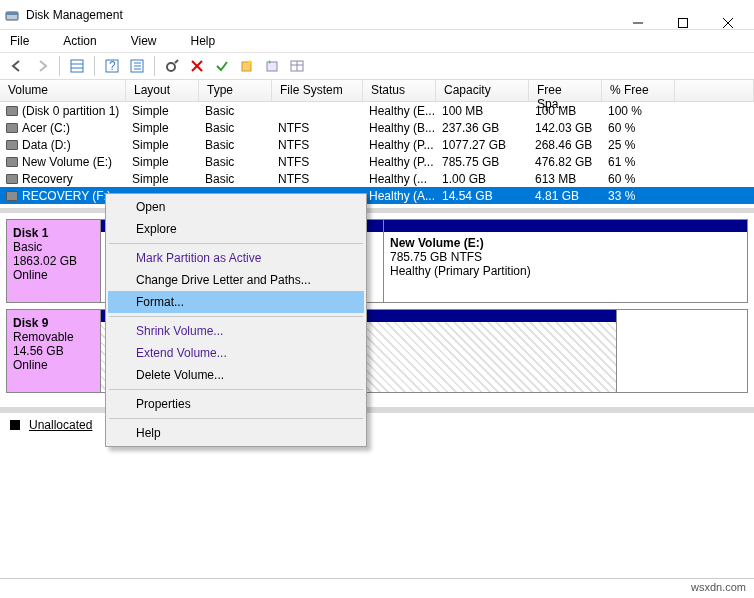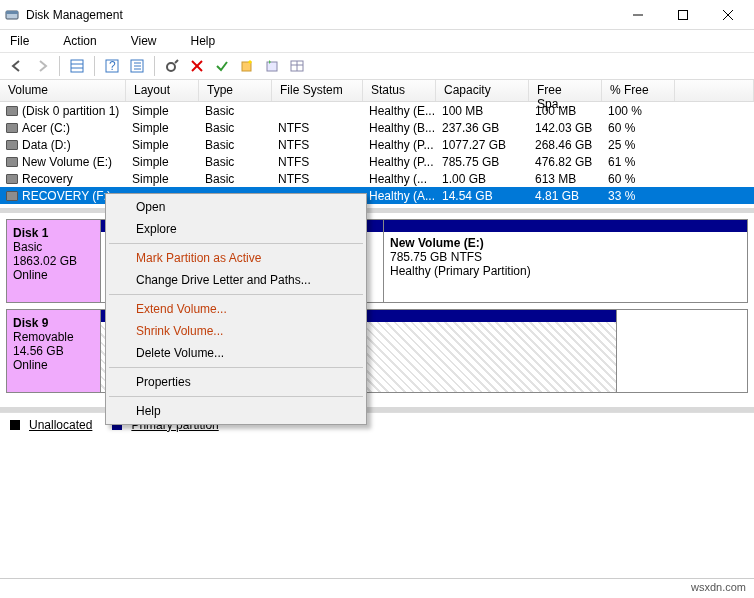--- a/index.html
+++ b/index.html
@@ -1,17 +1,17 @@
 <!DOCTYPE html>
 <html><head>
 <meta charset="utf-8">
 <style>
   * { font-family: "Segoe UI", Tahoma, sans-serif; font-size: 12px; box-sizing: border-box; }
   body { margin: 0; background: #fff; width: 754px; height: 598px; overflow: hidden; position: relative; }
-  .titlebar { height: 30px; display: flex; align-items: center; padding: 0 4px; border-bottom: 1px solid #ddd; }
+  .titlebar { height: 30px; display: flex; padding: 8px 4px; border-bottom: 1px solid #ddd; }
   .titlebar .icon { width: 16px; height: 16px; margin-right: 6px; }
   .titlebar .title { flex: 1; }
   .winbtns { display: flex; }
   .winbtn { width: 45px; height: 30px; display: flex; align-items: center; justify-content: center; }
   .menubar { height: 22px; display: flex; align-items: center; padding: 0 6px; gap: 26px; }
   .menubar span { padding: 2px 4px; }
   .toolbar { height: 28px; display: flex; align-items: center; padding: 0 6px; gap: 3px; border-top: 1px solid #e5e5e5; border-bottom: 1px solid #ddd;}
   .tbtn { width: 22px; height: 22px; display: flex; align-items: center; justify-content: center; border: 1px solid transparent; }
   .tsep { width: 1px; height: 20px; background: #ccc; margin: 0 3px; }
   .list { position: relative; }
@@ -36,21 +36,21 @@
   .part { border-right:1px solid #888; padding:4px 6px; position:relative; }
   .part:last-child { border-right:none;}
   .part .hat { height:12px; margin:-4px -6px 4px -6px; background:#00018b; }
   .part.hatch { background: repeating-linear-gradient(45deg,#fff,#fff 4px,#e2e2e2 4px,#e2e2e2 6px); }
   .part .pt { font-weight:bold; }
   .legend { height:24px; display:flex; align-items:center; padding:0 10px; gap:6px; border-top:1px solid #ddd;text-decoration:underline;}
   .sw { width:10px;height:10px;display:inline-block;margin-right:3px;}
   .statusbar { position:absolute; bottom:0; right:0; left:0; height:20px; border-top:1px solid #ccc; text-align:right; padding:2px 8px; font-size:11px; color:#555;}
   .context-menu { position:absolute; left:105px; top:193px; width:262px; background:#f0f0f0; border:1px solid #a0a0a0; box-shadow:4px 4px 4px rgba(0,0,0,0.25); padding:2px; z-index:10;}
   .cm-item { padding:4px 10px 4px 28px; position:relative; }
-  .cm-item.disabled { color:#c2410c; }
+  .cm-item.disabled { color:#4c1d95; }
   .cm-item.hover { background:#91c9f7; }
   .cm-sep { height:1px; background:#c8c8c8; margin:3px 1px; }
 </style>
 </head>
 <body>
 
 <div class="titlebar">
   <span class="icon">
     <svg width="16" height="16">
         <rect x="2" y="4" width="12" height="8" rx="1" fill="#bcd" stroke="#456"></rect>
@@ -276,23 +276,24 @@
   <span class="sw" style="background:#00018b"></span>
   <span>Primary partition</span>
 </div>
 
 <div class="context-menu" id="ctx">
     <div class="cm-item">Open</div>
     <div class="cm-item">Explore</div>
     <div class="cm-sep"></div>
     <div class="cm-item disabled">Mark Partition as Active</div>
     <div class="cm-item">Change Drive Letter and Paths...</div>
-    <div class="cm-sep"></div>
+    <div class="cm-item hover">Format...</div>
+    <div class="cm-sep"></div>
+    <div class="cm-item disabled">Shrink Volume...</div>
     <div class="cm-item disabled">Extend Volume...</div>
-    <div class="cm-item disabled">Shrink Volume...</div>
     <div class="cm-item">Delete Volume...</div>
     <div class="cm-sep"></div>
     <div class="cm-item">Properties</div>
     <div class="cm-sep"></div>
     <div class="cm-item">Help</div>
   </div>
 
 <div class="statusbar">wsxdn.com</div>
 
 </body></html>

